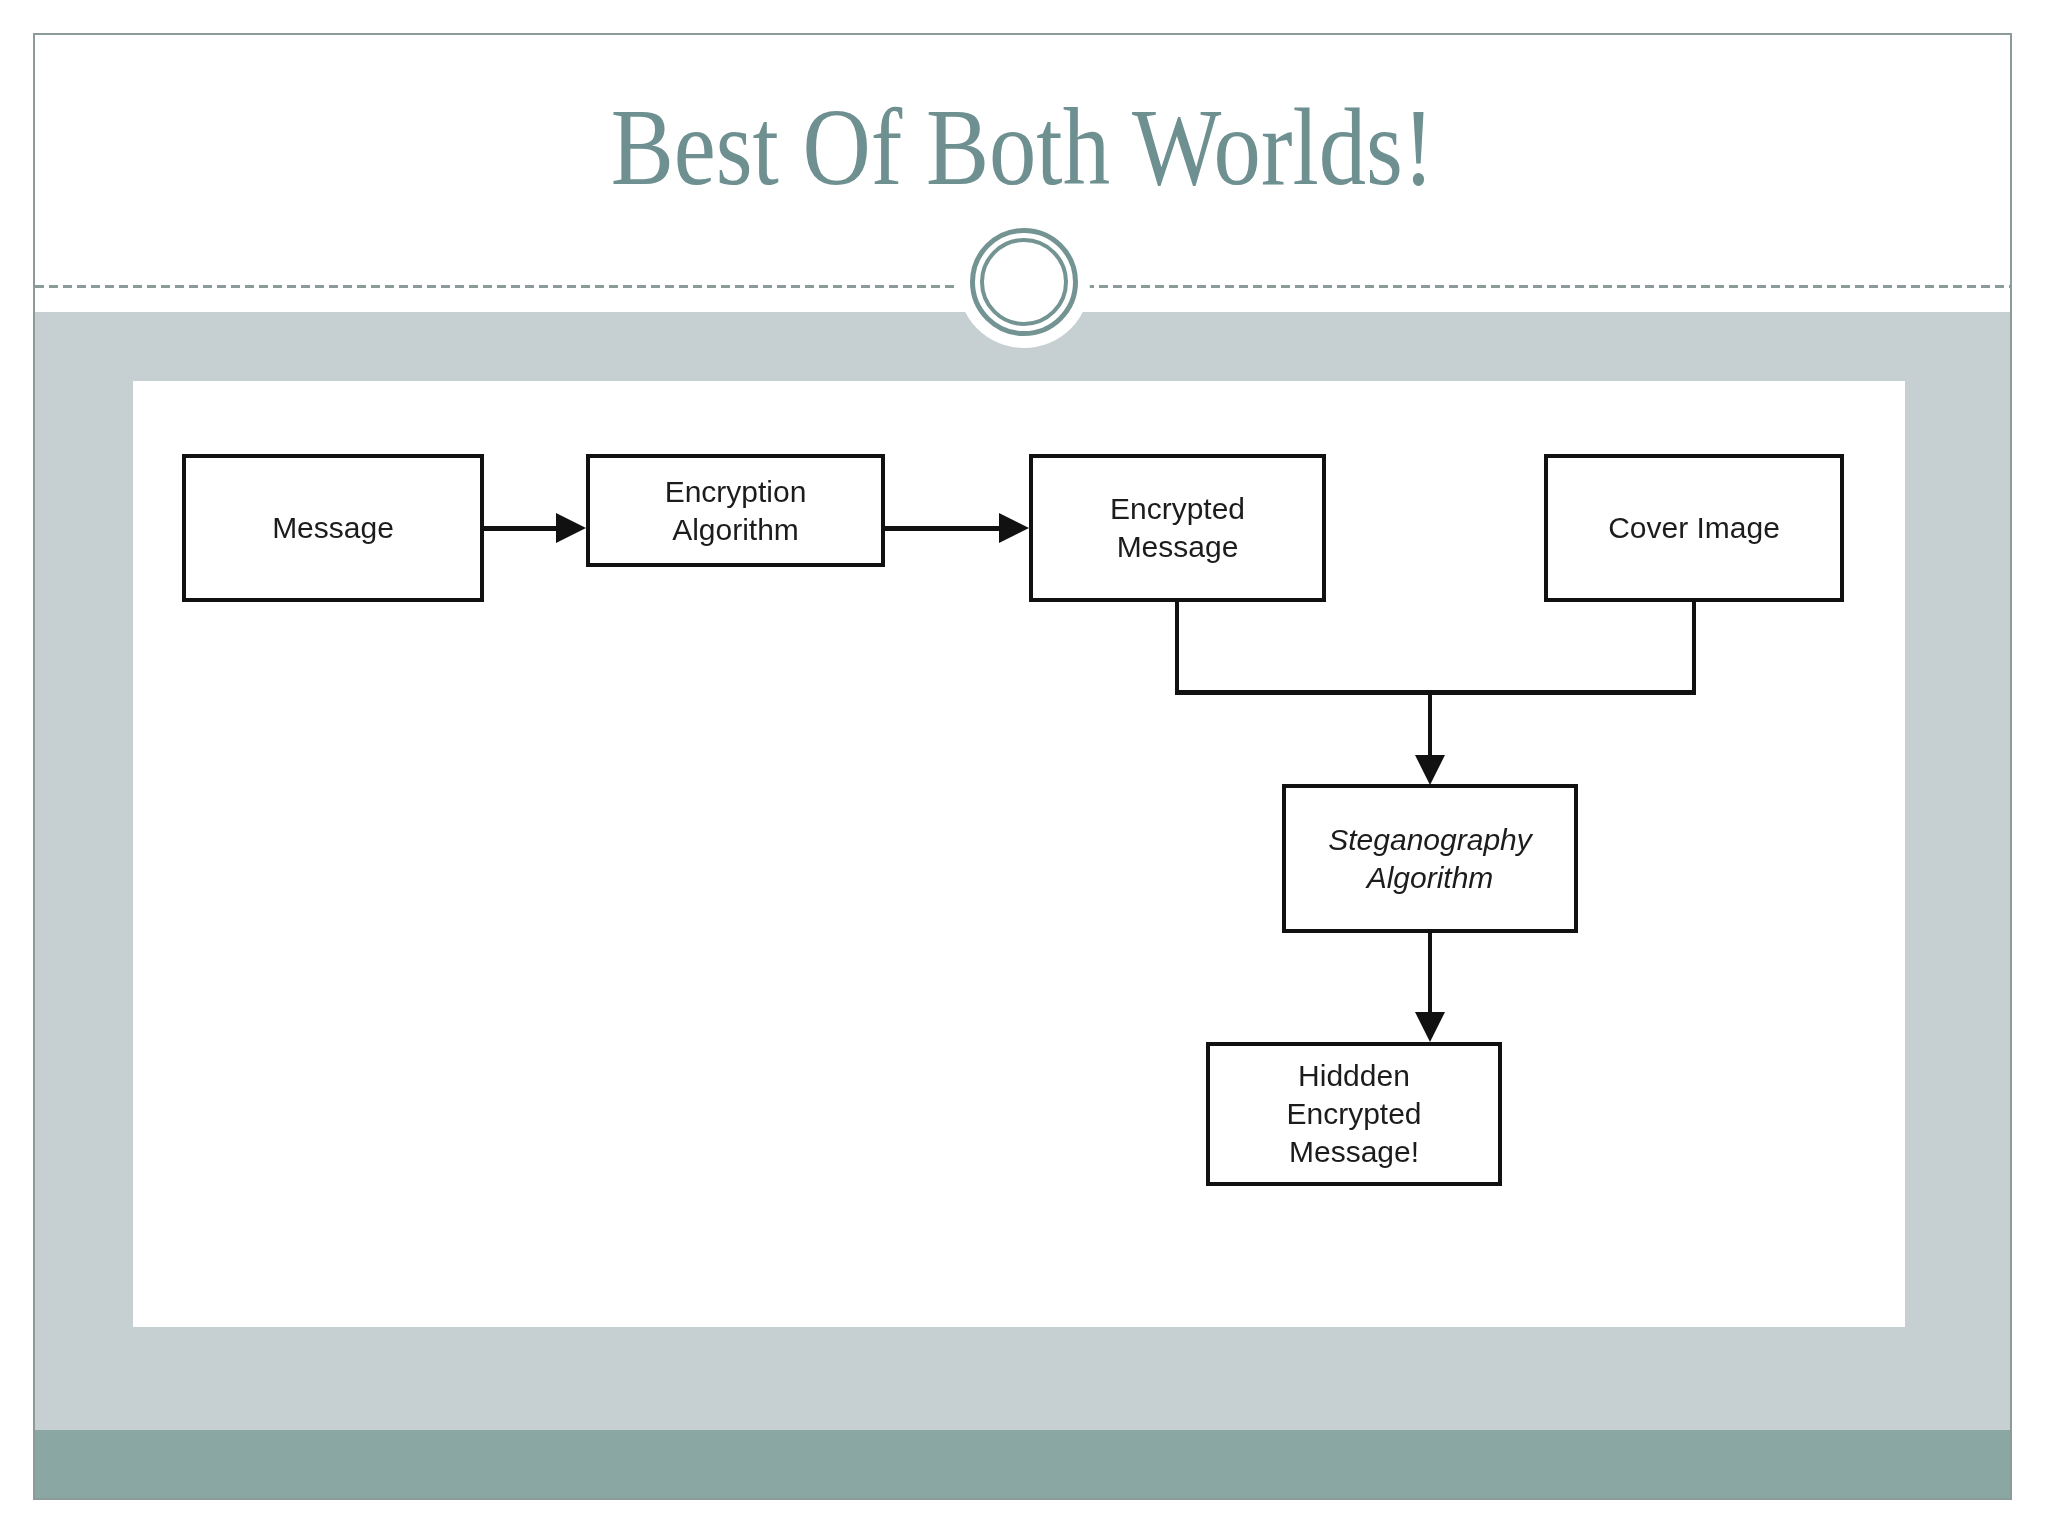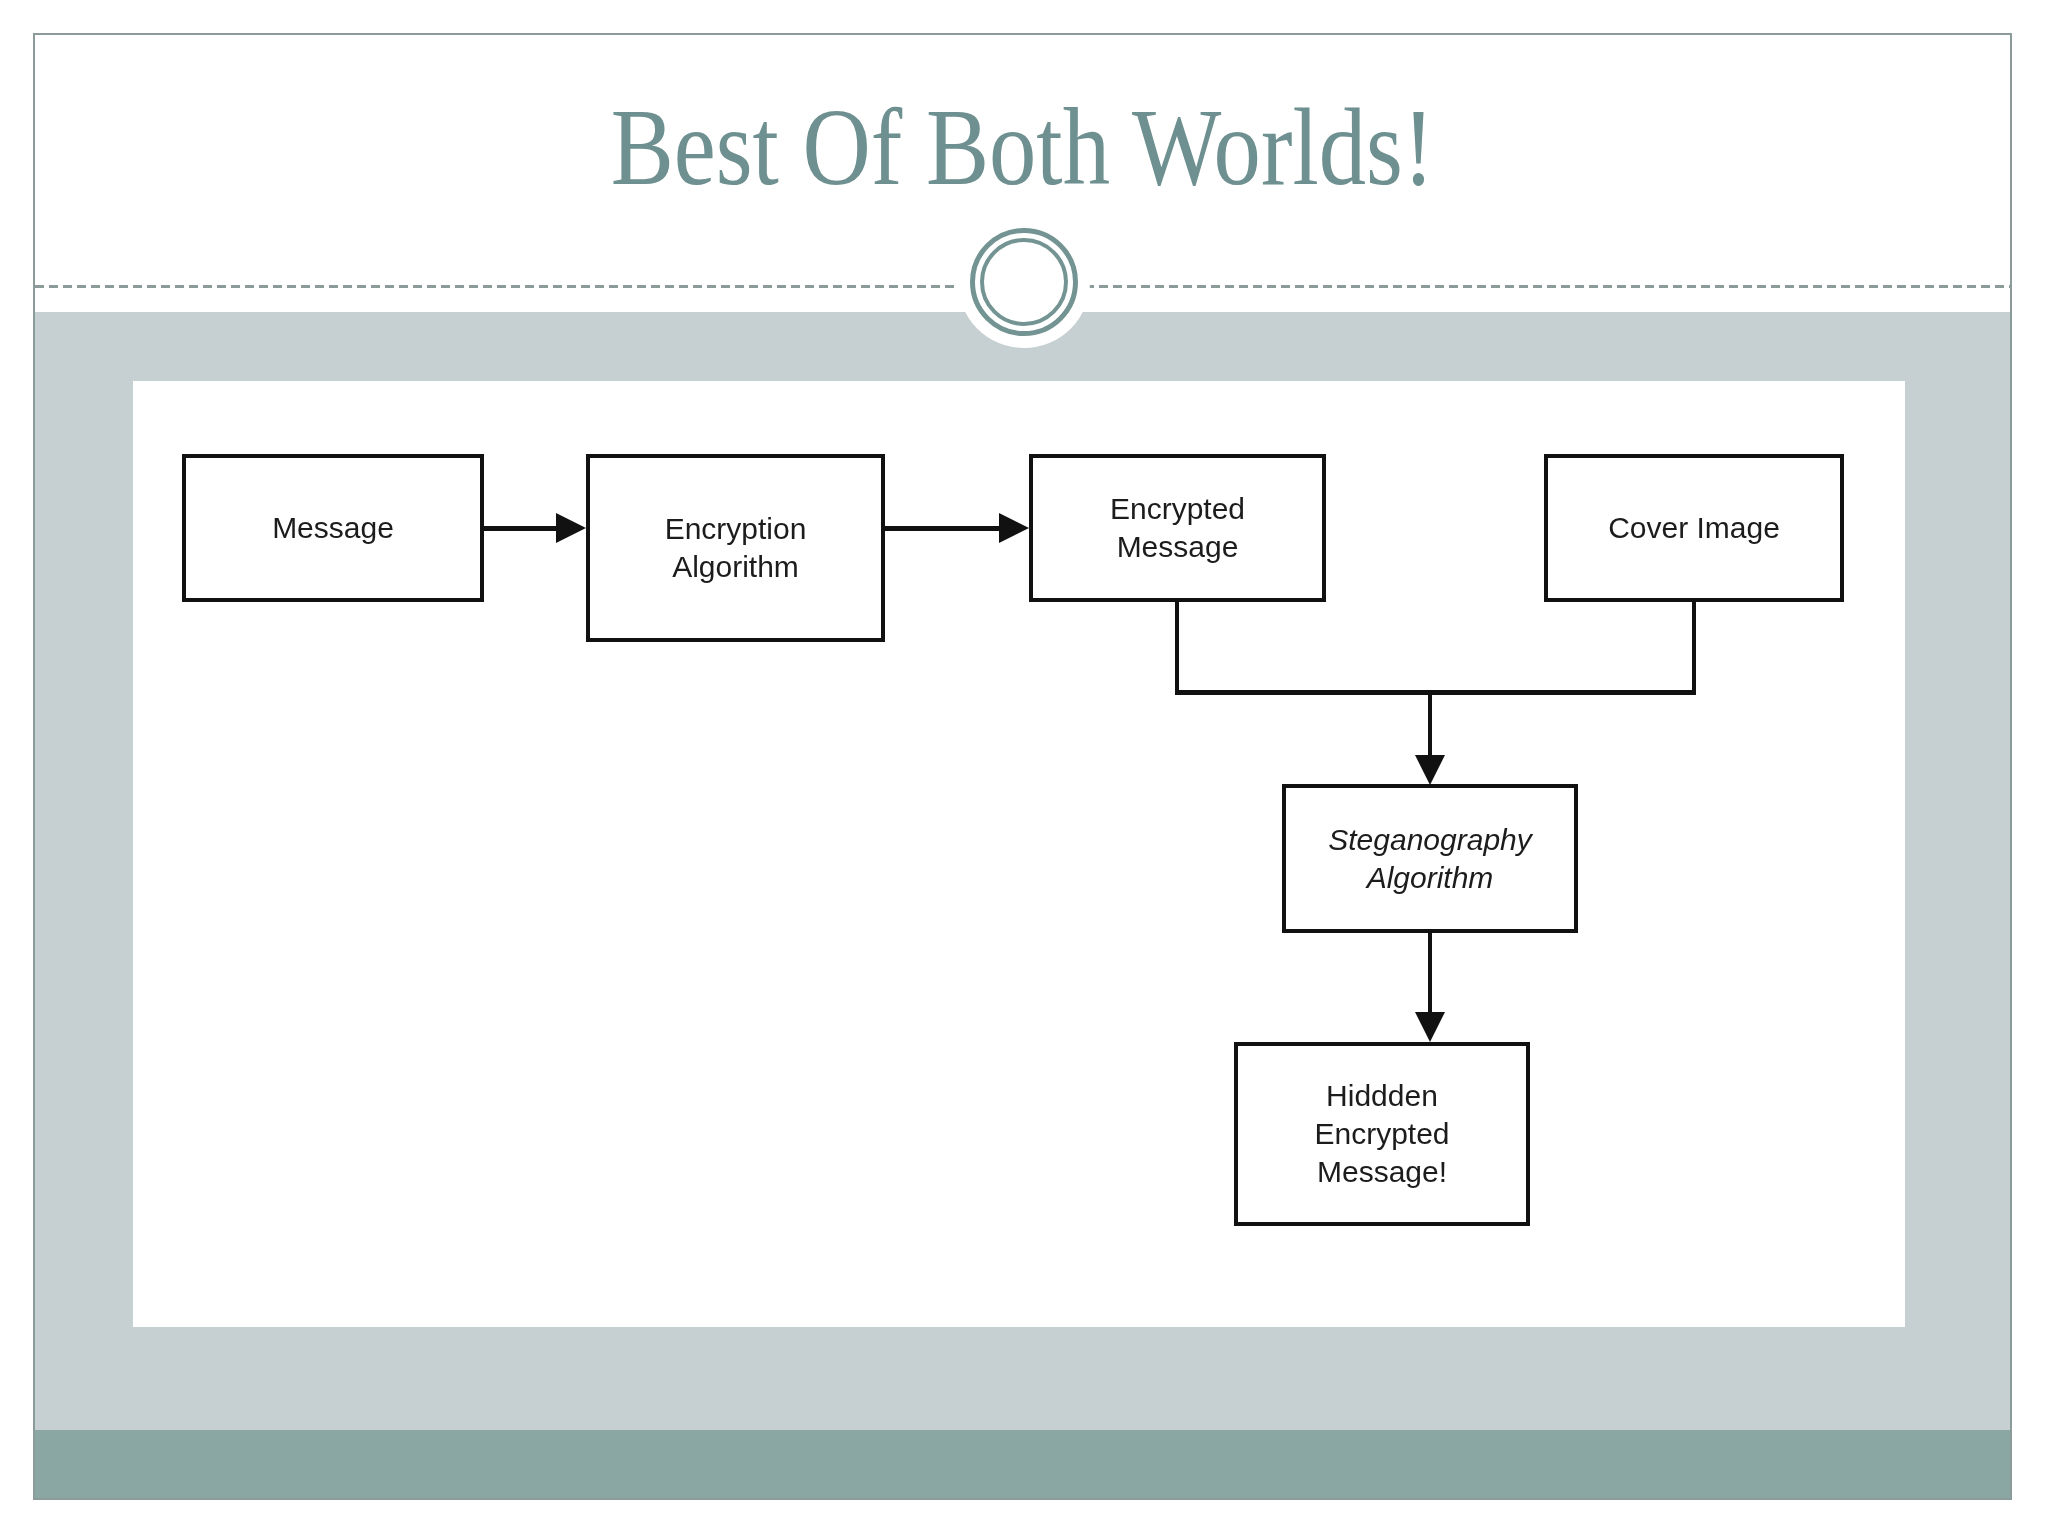--- a/index.html
+++ b/index.html
@@ -44,25 +44,25 @@
 
   
   .node {
     border: 4px solid #111111; background: #ffffff;
     display: flex; align-items: center; justify-content: center;
     text-align: center; color: #1c1c1c;
     font-size: 30px; line-height: 38px;
     white-space: pre-line; z-index: 3;
   }
   .n-message   { left: 182px;  top: 454px;  width: 302px; height: 148px; }
-  .n-encalg    { left: 586px;  top: 454px;  width: 299px; height: 188px; }
+  .n-encalg    { left: 586px;  top: 454px;  width: 299px; height: 113px; }
   .n-encmsg    { left: 1029px; top: 454px;  width: 297px; height: 148px; }
   .n-cover     { left: 1544px; top: 454px;  width: 300px; height: 148px; }
   .n-steg      { left: 1282px; top: 784px;  width: 296px; height: 149px; font-style: italic; }
-  .n-hidden    { left: 1234px; top: 1042px; width: 296px; height: 184px; }
+  .n-hidden    { left: 1206px; top: 1042px; width: 296px; height: 144px; }
 
   
   .edge { background: #111111; z-index: 3; }
   .e1-line { left: 484px;  top: 526px; width: 74px;  height: 5px; }
   .e2-line { left: 885px;  top: 526px; width: 116px; height: 5px; }
   .v-encmsg { left: 1175px; top: 602px; width: 4px; height: 92px; }
   .v-cover  { left: 1692px; top: 602px; width: 4px; height: 92px; }
   .h-join   { left: 1175px; top: 690px; width: 521px; height: 5px; }
   .v-drop1  { left: 1428px; top: 690px; width: 4px; height: 66px; }
   .v-drop2  { left: 1428px; top: 933px; width: 4px; height: 80px; }

